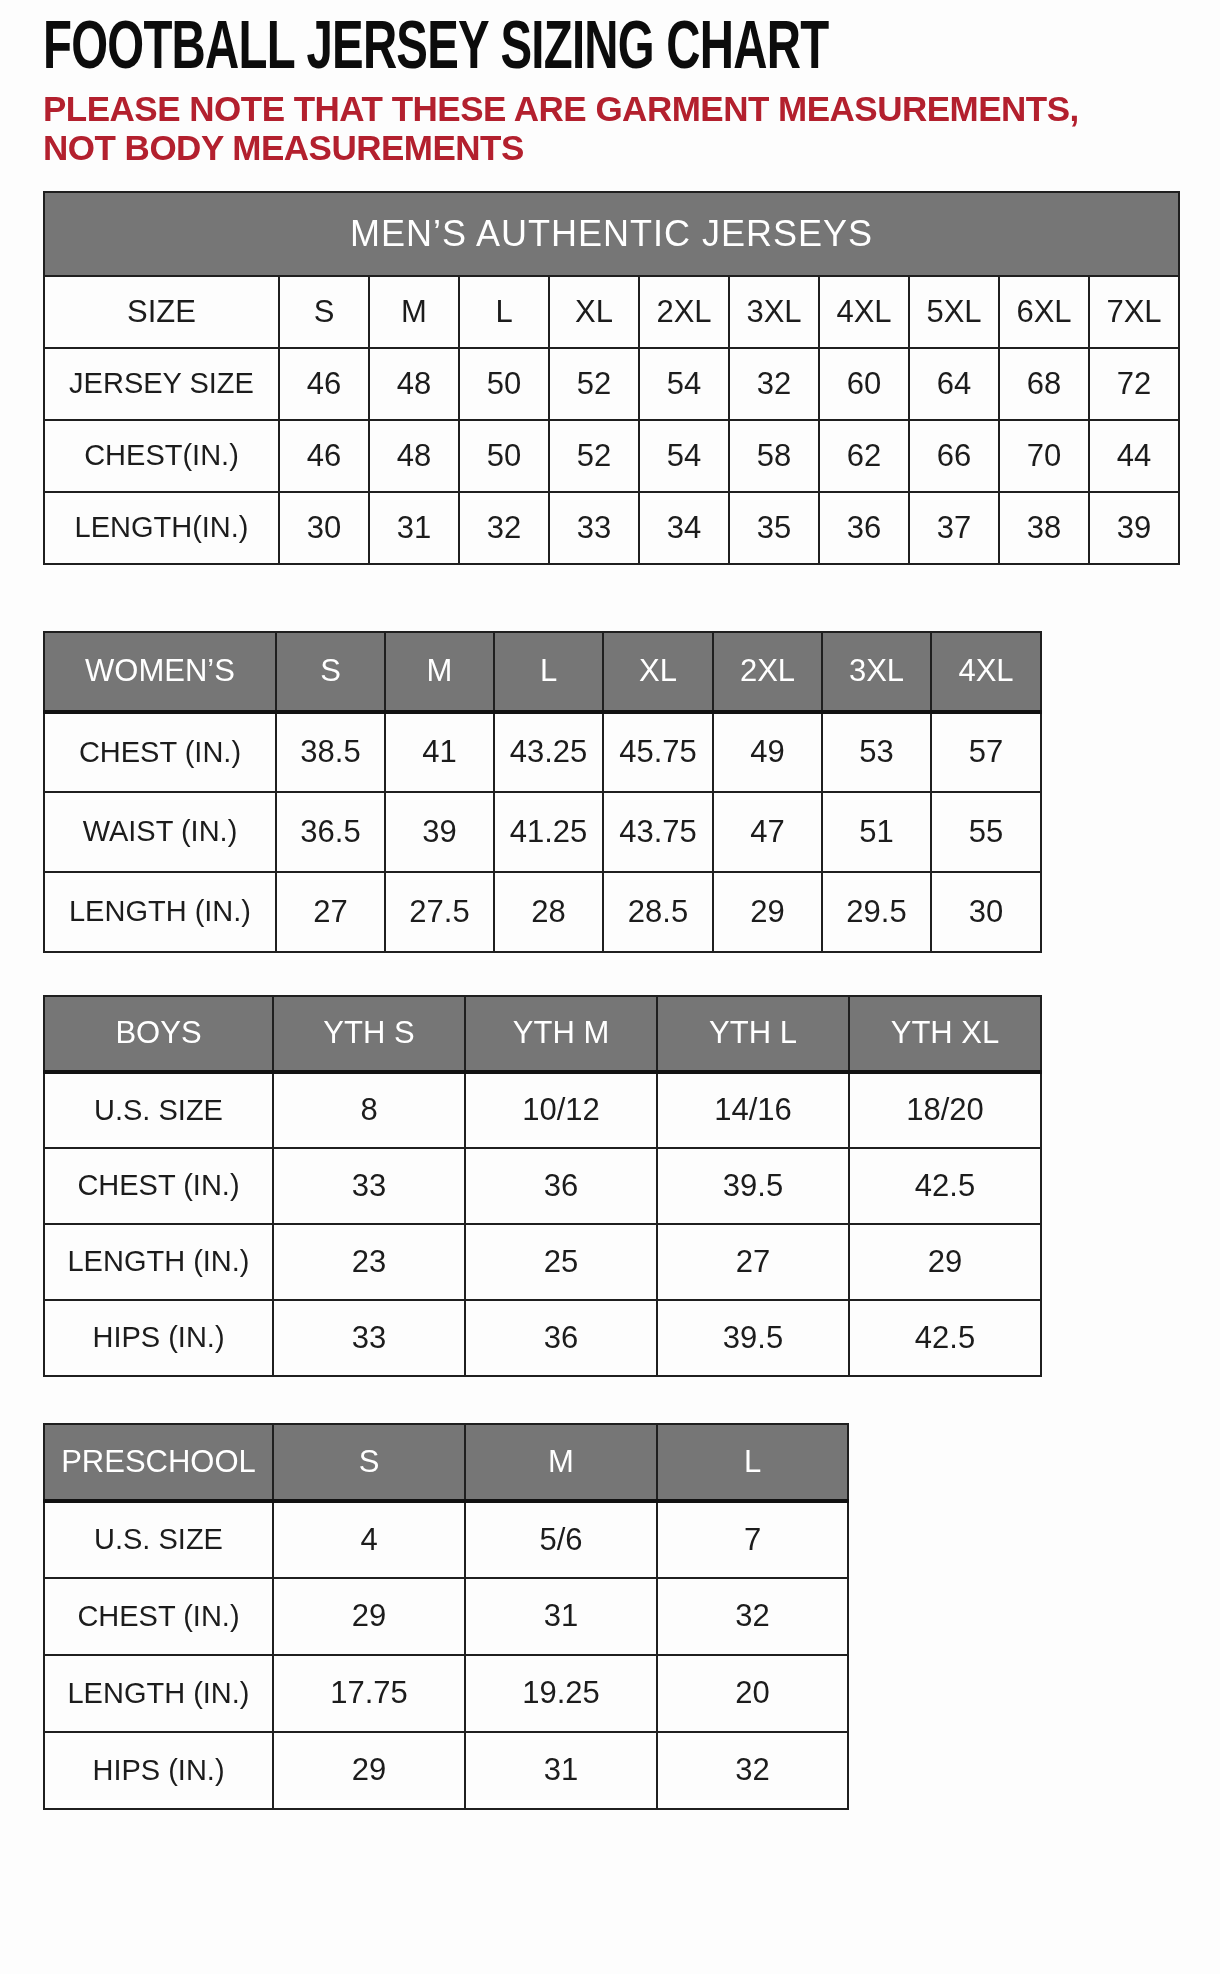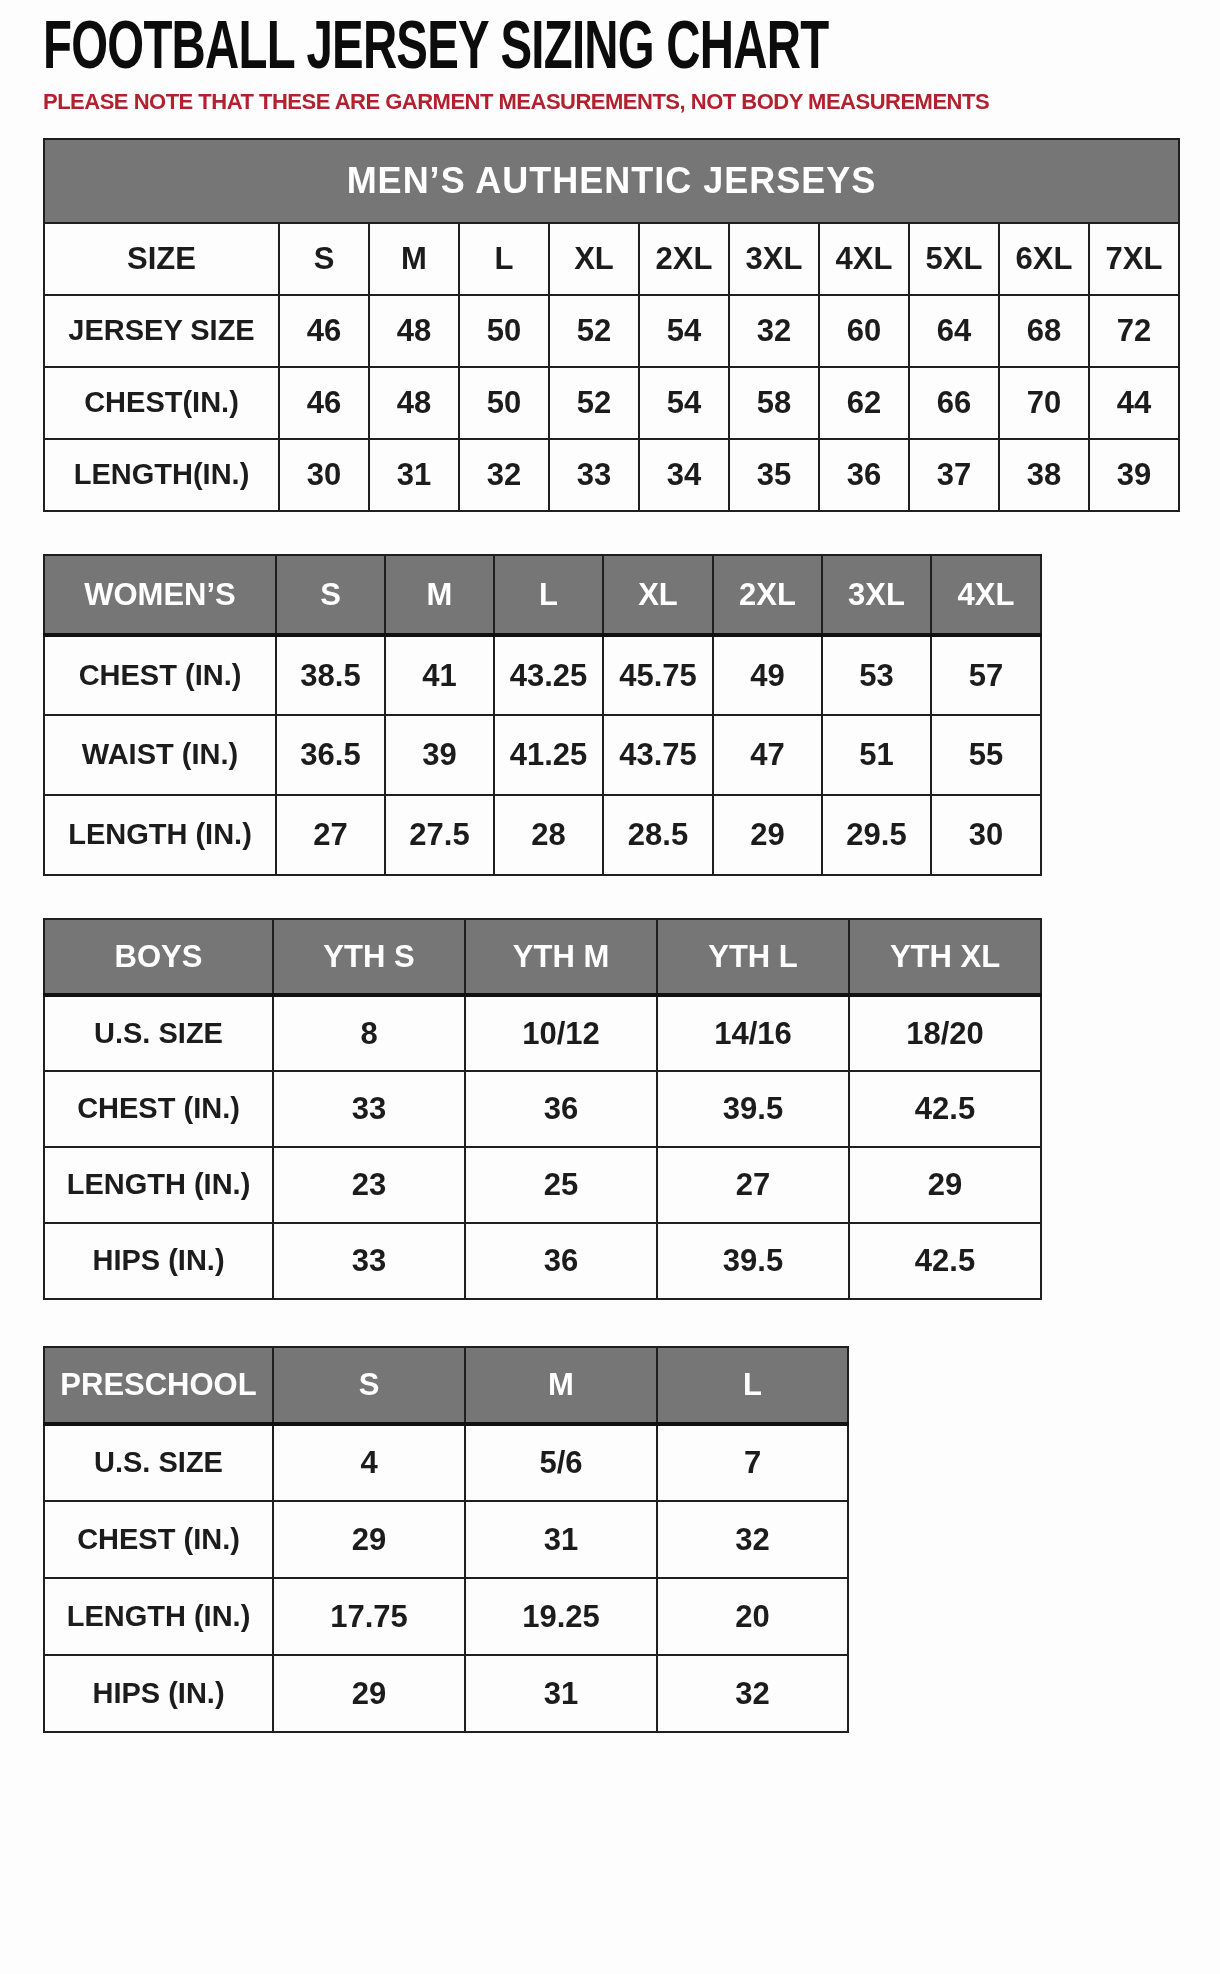--- a/index.html
+++ b/index.html
@@ -10,43 +10,43 @@
   }
   .page{padding-left:43px;padding-top:10px;}
   h1.title{
     margin:0;font-size:64px;font-weight:bold;line-height:1.0;
     letter-spacing:-1px;white-space:nowrap;
     transform:scaleX(0.74) scaleY(1.08);transform-origin:0 0;
     color:#0c0c0c;
   }
   .note{
     margin-top:16px;max-width:1100px;
-    color:var(--red,#b3202e);font-size:22px;font-weight:bold;
+    color:var(--red,#b3202e);font-size:35px;font-weight:bold;
     line-height:1.1;letter-spacing:-0.5px;
   }
-  table{border-collapse:collapse;table-layout:fixed;margin-top:0;font-weight:bold;}
+  table{border-collapse:collapse;table-layout:fixed;margin-top:0;}
   td{
     border:2px solid #1f1f1f;text-align:center;vertical-align:middle;
     padding:0 6px;box-sizing:border-box;line-height:1.1;
   }
   td.banner{
     background:var(--gray,#767676);color:#fff;
     font-size:36px;height:84px;letter-spacing:1px;
   }
   td.ghead{
     background:var(--gray,#767676);color:#fff;
     font-size:31px;border-bottom:4px solid #111;
   }
   td.rowlabel{font-size:29px;}
   td.val{font-size:31px;}
   .t-mens{margin-top:24px;}
   .t-mens td{height:72px;}
   .t-mens td.banner{height:84px;}
   .t-mens tr.size-header-row td{font-size:31px;}
-  .t-womens{margin-top:42px;}
+  .t-womens{margin-top:66px;}
   .t-womens td{height:80px;}
   .t-boys{margin-top:42px;}
   .t-boys td{height:76px;}
   .t-preschool{margin-top:46px;border-radius:29px;}
   .t-preschool td{height:77px;}
   .footer{
     margin-top:24px;color:var(--red,#b3202e);
     font-size:29px;font-weight:bold;letter-spacing:-0.5px;
     white-space:nowrap;
   }

